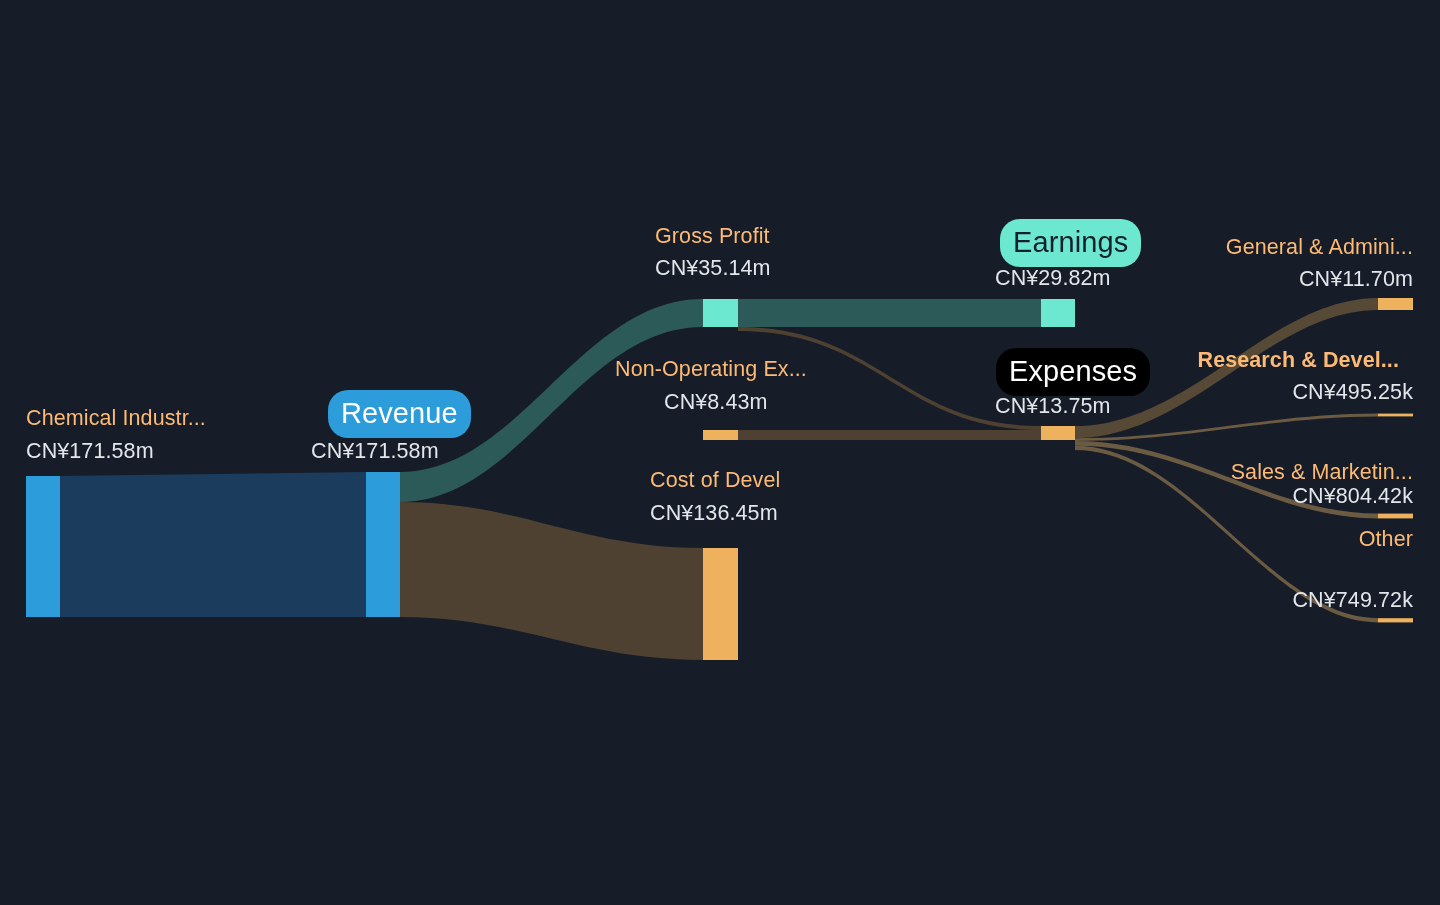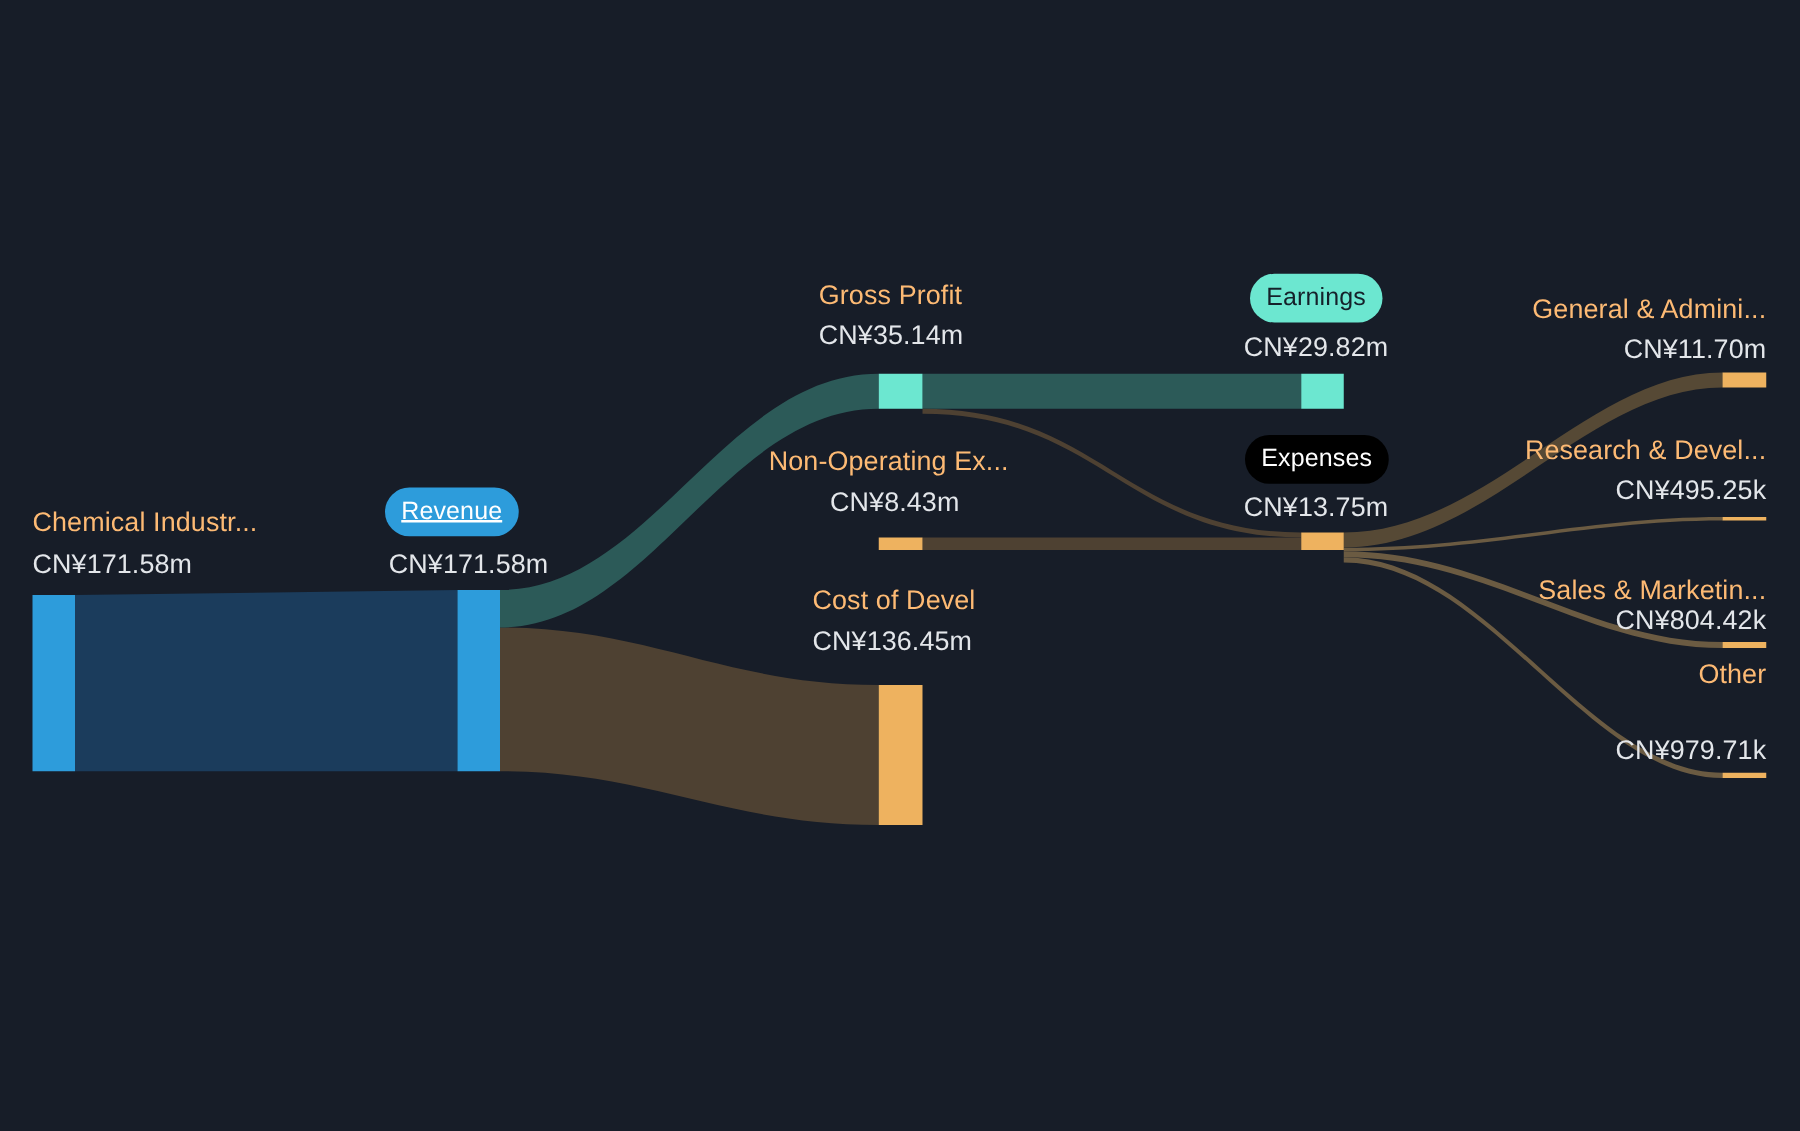--- a/index.html
+++ b/index.html
@@ -41,21 +41,21 @@
     font-size: 21.5px;
     color: #e3e6ea;
     letter-spacing: 0.1px;
   }
   .lbl.align-right {
     text-align: left;
   }
   .badge {
     position: absolute;
     display: inline-block;
-    font-size: 20px;
+    font-size: 29px;
     line-height: 1;
     padding: 9px 13px 10px 13px;
     border-radius: 20px;
     white-space: nowrap;
     letter-spacing: 0.1px;
   }
   .badge-revenue {
     background: #2d9cdb;
     color: #ffffff;
   }
@@ -142,43 +142,43 @@
 
     <rect x="1378" y="513.6" width="35" height="4.8" fill="#eeb25f"></rect>
 
     <rect x="1378" y="618.2" width="35" height="4.2" fill="#eeb25f"></rect>
 
   </svg>
 
   <div class="lbl lbl-title" style="left:26px; top:408px;">Chemical Industr...</div>
   <div class="lbl lbl-value" style="left:26px; top:441px;">CN¥171.58m</div>
 
-  <div class="badge badge-revenue" style="left:308px; top:390px;text-decoration:underline;">Revenue</div>
+  <div class="badge badge-revenue" style="left:328px; top:390px;">Revenue</div>
   <div class="lbl lbl-value" style="left:311px; top:441px;">CN¥171.58m</div>
 
   <div class="lbl lbl-title" style="left:655px; top:226px;">Gross Profit</div>
   <div class="lbl lbl-value" style="left:655px; top:258px;">CN¥35.14m</div>
 
   <div class="lbl lbl-title" style="left:615px; top:359px;">Non-Operating Ex...</div>
   <div class="lbl lbl-value" style="left:664px; top:392px;">CN¥8.43m</div>
 
   <div class="lbl lbl-title" style="left:650px; top:470px;">Cost of Devel</div>
   <div class="lbl lbl-value" style="left:650px; top:503px;">CN¥136.45m</div>
 
   <div class="badge badge-earnings" style="left:1000px; top:219px;">Earnings</div>
   <div class="lbl lbl-value" style="left:995px; top:268px;">CN¥29.82m</div>
 
   <div class="badge badge-expenses" style="left:996px; top:348px;">Expenses</div>
   <div class="lbl lbl-value" style="left:995px; top:396px;">CN¥13.75m</div>
 
   <div class="lbl lbl-title align-right" style="right:27px; top:237px;">General &amp; Admini...</div>
   <div class="lbl lbl-value align-right" style="right:27px; top:269px;">CN¥11.70m</div>
 
-  <div class="lbl lbl-title align-right" style="right:27px; top:350px;">Research &amp; Devel...</div>
+  <div class="lbl lbl-title align-right" style="right:41px; top:350px;font-weight:bold;">Research &amp; Devel...</div>
   <div class="lbl lbl-value align-right" style="right:27px; top:382px;">CN¥495.25k</div>
 
   <div class="lbl lbl-title align-right" style="right:27px; top:462px;">Sales &amp; Marketin...</div>
   <div class="lbl lbl-value align-right" style="right:27px; top:486px;">CN¥804.42k</div>
 
   <div class="lbl lbl-title align-right" style="right:27px; top:529px;">Other</div>
-  <div class="lbl lbl-value align-right" style="right:27px; top:590px;">CN¥979.71k</div>
+  <div class="lbl lbl-value align-right" style="right:27px; top:590px;">CN¥749.72k</div>
 
 </div>
 
 </body></html>

